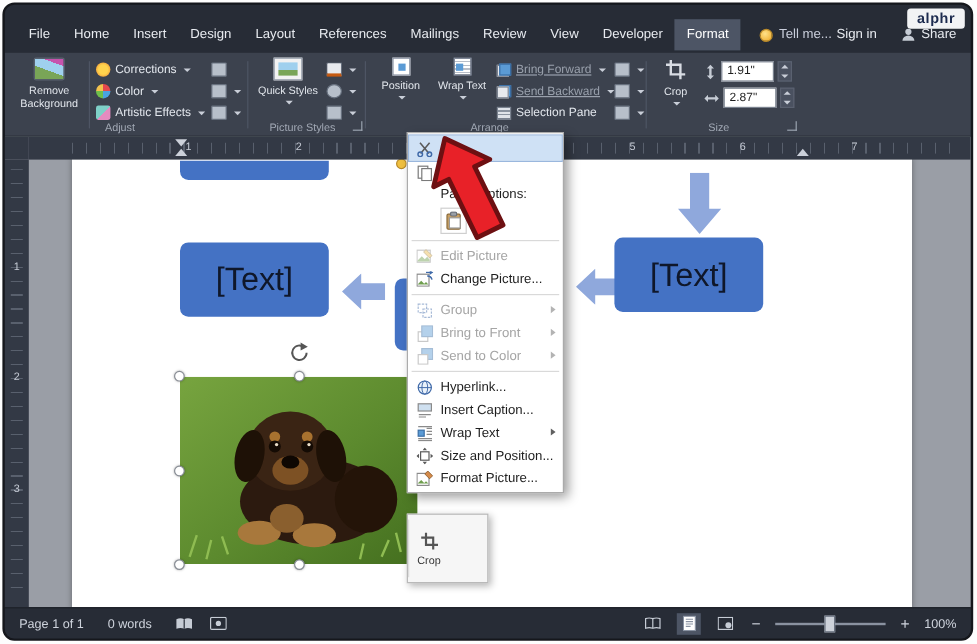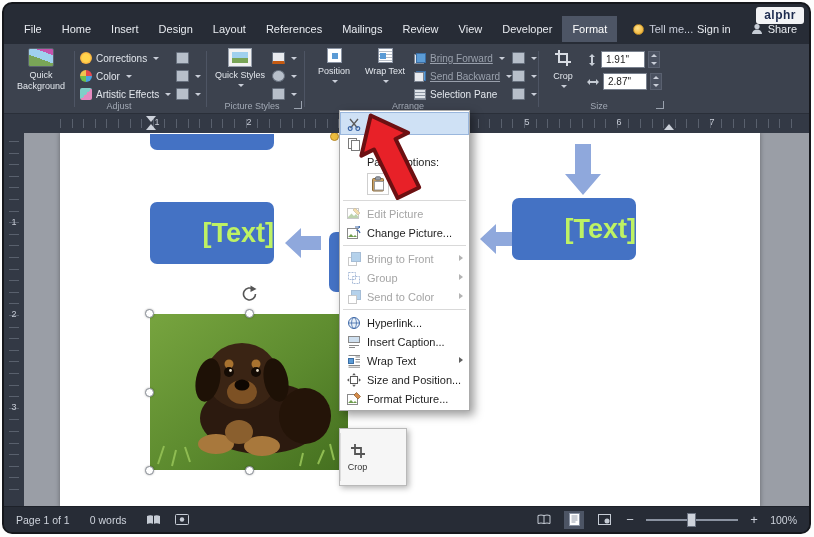--- a/index.html
+++ b/index.html
@@ -59,21 +59,21 @@
 .hticks{position:absolute;left:36px;right:8px;top:5px;bottom:5px;background:repeating-linear-gradient(90deg,#78808e 0 1px,transparent 1px 11.6px);opacity:.55;}
 .hnum{position:absolute;top:3px;width:12px;text-align:center;font-size:9px;color:#c6cbd5;}
 .vruler{position:absolute;left:0;top:19px;bottom:0;width:20px;background:#333945;z-index:3;}
 .vticks{position:absolute;top:8px;bottom:8px;left:5px;right:5px;background:repeating-linear-gradient(#78808e 0 1px,transparent 1px 11.6px);opacity:.55;}
 .vnum{position:absolute;left:0;width:20px;text-align:center;font-size:9px;color:#c6cbd5;}
 .ind{position:absolute;width:0;height:0;}
 .ind.t{border-left:5px solid transparent;border-right:5px solid transparent;border-top:6px solid #ccd1da;top:2px;}
 .ind.b{border-left:5px solid transparent;border-right:5px solid transparent;border-bottom:6px solid #ccd1da;bottom:3px;}
 .page{position:absolute;left:56px;top:18px;width:700px;bottom:-2px;background:#fff;box-shadow:0 0 5px rgba(0,0,0,.35);}
 
-.sbox{position:absolute;background:#4472c4;border-radius:7px;color:#bef264;display:flex;align-items:center;justify-content:flex-end;font-size:27px;font-weight:700;z-index:2;}
+.sbox{position:absolute;background:#4472c4;border-radius:7px;color:#0f172a;display:flex;align-items:center;justify-content:center;font-size:27px;font-weight:400;z-index:2;}
 .sbox.cut-top{border-radius:0 0 7px 7px;}
 .ydot{position:absolute;width:9px;height:9px;border-radius:50%;background:#f0c040;border:1px solid #b98a2a;z-index:2;}
 .barrow{position:absolute;z-index:1;}
 
 .pic{position:absolute;left:146px;top:200px;width:198px;height:156px;z-index:2;}
 .pic svg{display:block;}
 .hdl{position:absolute;width:9px;height:9px;border-radius:50%;background:#fff;border:1px solid #898e96;box-shadow:0 0 2px rgba(0,0,0,.35);z-index:4;}
 .rot{position:absolute;left:calc(50% - 9px);top:-29px;z-index:4;}
 
 
@@ -144,21 +144,21 @@
             <path d="M1 11 a5 4.5 0 0 1 10 0 Z" fill="#c6ccd5"></path>
           </svg>
       <span>Share</span>
     </span>
   </div>
 
   <div class="ribbon">
 
     <div class="bigbtn" style="left:8px;width:58px;">
       <span class="ico-rbg"></span>
-      <span>Quick Background</span>
+      <span>Remove Background</span>
     </div>
     <div class="vsep" style="left:70px;"></div>
 
     <div class="sbtn" style="left:76px;top:6px;">
       <span class="ico-sun"></span>
       <span>Corrections</span>
           <span class="caret"></span>
     </div>
     <div class="sbtn" style="left:76px;top:24px;">
       <span class="ico-color"></span>
@@ -174,21 +174,21 @@
           <span class="ico-gen"></span>
         </div>
     <div class="sbtn" style="left:172px;top:24px;">
           <span class="ico-gen"></span>
           <span class="caret"></span>
         </div>
     <div class="sbtn" style="left:172px;top:42px;">
           <span class="ico-gen"></span>
           <span class="caret"></span>
         </div>
-    <div class="grplabel" style="left:20px;width:190px;">Adjust</div>
+    <div class="grplabel" style="left:1px;width:190px;">Adjust</div>
     <div class="vsep" style="left:202px;"></div>
 
     <div class="bigbtn" style="left:208px;width:56px;">
       <span class="ico-qs">
             <i></i>
           </span>
       <span>Quick Styles</span>
       <span class="caret"></span>
     </div>
     <div class="sbtn" style="left:268px;top:6px;">
@@ -423,34 +423,34 @@
               <path d="M8 1 h5 l-2 -1.5 M13 1 l-2 1.5" stroke="#3f69a8" stroke-width="1" fill="none"></path>
               <path d="M9 4 a4 4 0 0 1 4 3" stroke="#3f69a8" stroke-width="1.2" fill="none"></path>
             </svg>
           </span>
       <span>Change Picture...</span>
     </div>
     <div class="msep"></div>
     <div class="mi dis sub">
       <span class="ic">
             <svg width="14" height="14">
+              <rect x="1.5" y="1.5" width="7" height="7" fill="none" stroke="#3f69a8" stroke-dasharray="2 1"></rect>
+              <rect x="5.5" y="5.5" width="7" height="7" fill="none" stroke="#3f69a8" stroke-dasharray="2 1"></rect>
+            </svg>
+          </span>
+      <span>Group</span>
+    </div>
+    <div class="mi dis sub">
+      <span class="ic">
+            <svg width="14" height="14">
               <rect x="1.5" y="5.5" width="8" height="8" fill="#fff" stroke="#8a8a8a"></rect>
               <rect x="4.5" y="0.5" width="9" height="9" fill="#5b9bd5" stroke="#3a6ea5"></rect>
             </svg>
           </span>
       <span>Bring to Front</span>
-    </div>
-    <div class="mi dis sub">
-      <span class="ic">
-            <svg width="14" height="14">
-              <rect x="1.5" y="1.5" width="7" height="7" fill="none" stroke="#3f69a8" stroke-dasharray="2 1"></rect>
-              <rect x="5.5" y="5.5" width="7" height="7" fill="none" stroke="#3f69a8" stroke-dasharray="2 1"></rect>
-            </svg>
-          </span>
-      <span>Group</span>
     </div>
     <div class="mi dis sub">
       <span class="ic">
             <svg width="14" height="14">
               <rect x="4.5" y="0.5" width="9" height="9" fill="#5b9bd5" stroke="#3a6ea5"></rect>
               <rect x="1.5" y="5.5" width="8" height="8" fill="#fff" stroke="#8a8a8a"></rect>
             </svg>
           </span>
       <span>Send to Color</span>
     </div>

